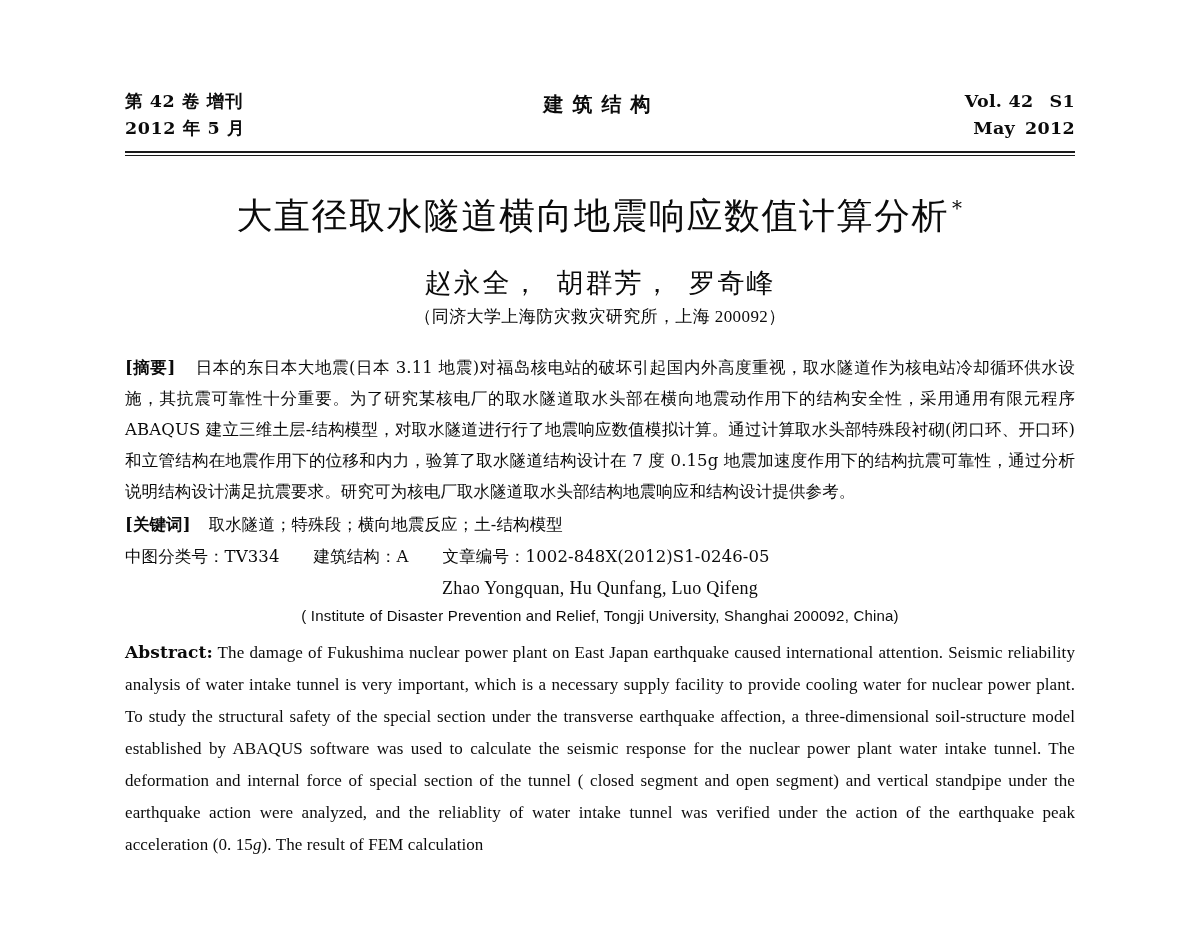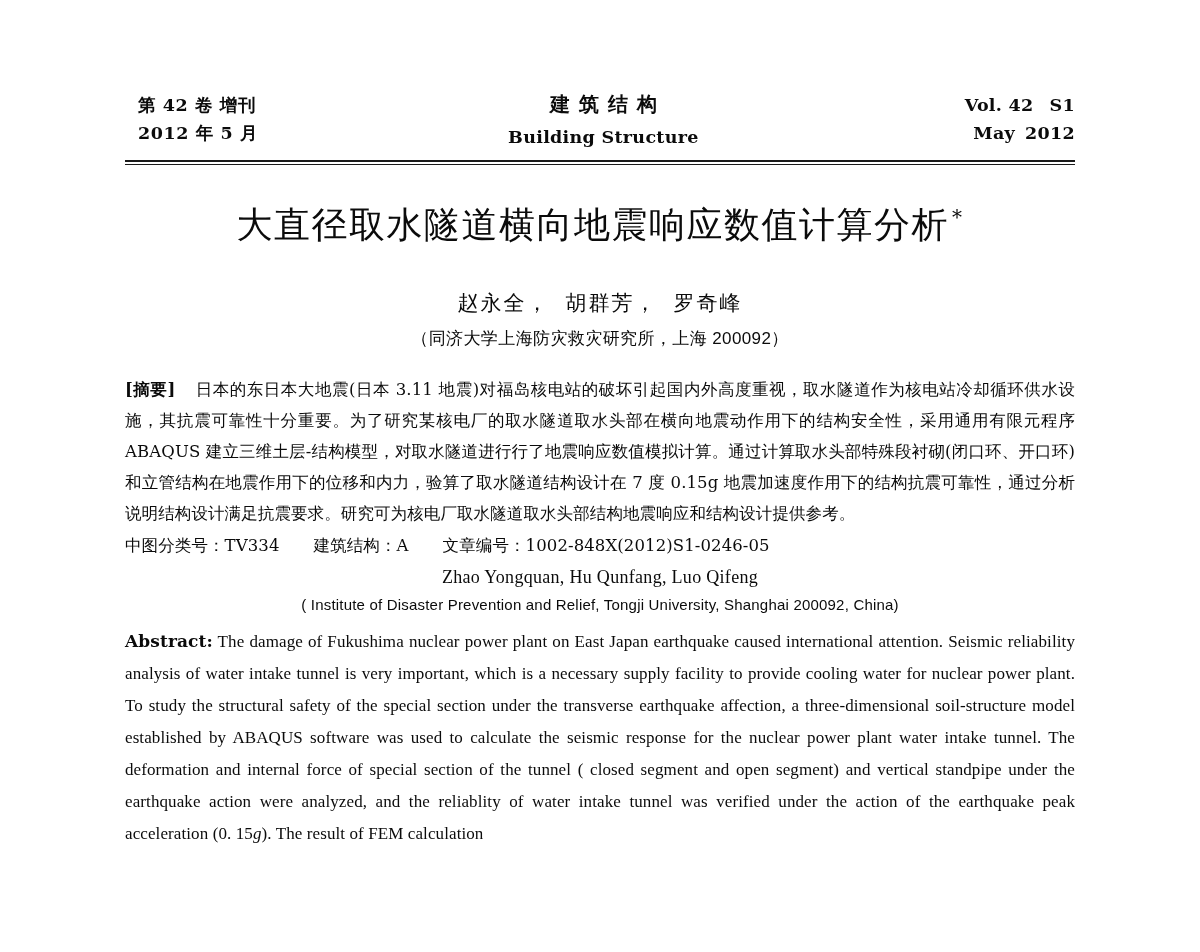--- a/index.html
+++ b/index.html
@@ -20,24 +20,23 @@
     position: relative;
     width: 1200px;
     height: 952px;
     box-sizing: border-box;
     padding: 0 125px;
   }
 
   
   .masthead {
     display: flex;
-    align-items: center;
+    align-items: flex-start;
     justify-content: space-between;
     padding-top: 88px;
-    margin-left: 13px;
   }
   .masthead-col {
     line-height: 1.55;
     white-space: nowrap;
   }
   .masthead-left {
     font-family: "DejaVu Serif", "Liberation Serif", serif;
     font-weight: bold;
     font-size: 17.5px;
     letter-spacing: 0.6px;
@@ -96,32 +95,32 @@
     line-height: 1.2;
     white-space: nowrap;
   }
   .article-title .star {
     font-size: 20px;
     vertical-align: super;
     margin-left: 3px;
   }
 
   .authors {
-    margin-top: 43px;
-    text-align: center;
-    font-family: "DejaVu Serif", "Liberation Serif", serif;
-    font-size: 21px;
+    margin-top: 28px;
+    text-align: center;
+    font-family: "DejaVu Serif", "Liberation Serif", serif;
+    font-size: 27px;
     letter-spacing: 2px;
   }
   .authors .gap { display: inline-block; width: 16px; }
 
   .affiliation {
-    margin-top: 10px;
-    text-align: center;
-    font-family: Liberation Sans, sans-serif;
+    margin-top: 4px;
+    text-align: center;
+    font-family: Liberation Serif, serif;
     font-size: 17px;
     letter-spacing: 0.4px;
   }
 
   
   .cn-block {
     margin-top: 24px;
     font-family: "DejaVu Serif", "Liberation Serif", serif;
     font-size: 16.5px;
     line-height: 31px;
@@ -194,21 +193,20 @@
 <div class="page">
 
   <div class="masthead">
     <div class="masthead-col masthead-left">
       <div>第 42 卷 增刊</div>
       <div>2012 年 5 月</div>
     </div>
 
     <div class="masthead-col masthead-center">
       <div class="journal-cn">建筑结构</div>
-      <div class="journal-en">Building Structure</div>
     </div>
 
     <div class="masthead-col masthead-right">
       <div class="vol">
         <span>Vol. 42</span><span>S1</span>
       </div>
       <div class="date">
         <span>May</span><span>2012</span>
       </div>
     </div>
@@ -221,20 +219,21 @@
 
   <h1 class="article-title"><span>大直径取水隧道横向地震响应数值计算分析</span><span class="star">*</span></h1>
 
   <div class="authors"><span>赵永全</span>，<span class="gap"></span><span>胡群芳</span>，<span class="gap"></span><span>罗奇峰</span></div>
 
   <div class="affiliation">（同济大学上海防灾救灾研究所，上海 200092）</div>
 
   <div class="cn-block">
     <div class="cn-abstract"><span class="lbl">[摘要]</span><span class="lead-gap"></span><span>日本的东日本大地震(日本 3.11 地震)对福岛核电站的破坏引起国内外高度重视，取水隧道作为核电站冷却循环供水设施，其抗震可靠性十分重要。为了研究某核电厂的取水隧道取水头部在横向地震动作用下的结构安全性，采用通用有限元程序 ABAQUS 建立三维土层-结构模型，对取水隧道进行行了地震响应数值模拟计算。通过计算取水头部特殊段衬砌(闭口环、开口环)和立管结构在地震作用下的位移和内力，验算了取水隧道结构设计在 7 度 0.15g 地震加速度作用下的结构抗震可靠性，通过分析说明结构设计满足抗震要求。研究可为核电厂取水隧道取水头部结构地震响应和结构设计提供参考。</span></div>
 
+    <div class="cn-keywords"><span class="lbl">[关键词]</span><span class="kw-gap"></span><span>取水隧道；特殊段；横向地震反应；土-结构模型</span></div>
 
     <div class="cn-meta"><b>中图分类号</b>：<span>TV334</span><span class="sp"></span><b>建筑结构</b>：<span>A</span><span class="sp"></span><b>文章编号</b>：<span>1002-848X(2012)S1-0246-05</span></div>
   </div>
 
 
   <div class="en-authors">Zhao Yongquan, Hu Qunfang, Luo Qifeng</div>
 
   <div class="en-affiliation">( Institute of Disaster Prevention and Relief, Tongji University, Shanghai 200092, China)</div>
 
   <div class="en-abstract"><span class="lbl">Abstract:</span><span> The damage of Fukushima nuclear power plant on East Japan earthquake caused international attention. Seismic reliability analysis of water intake tunnel is very important, which is a necessary supply facility to provide cooling water for nuclear power plant. To study the structural safety of the special section under the transverse earthquake affection, a three-dimensional soil-structure model established by ABAQUS software was used to calculate the seismic response for the nuclear power plant water intake tunnel. The deformation and internal force of special section of the tunnel ( closed segment and open segment) and vertical standpipe under the earthquake action were analyzed, and the reliablity of water intake tunnel was verified under the action of the earthquake peak acceleration (0. 15</span><i>g</i><span>). The result of FEM calculation</span></div>

